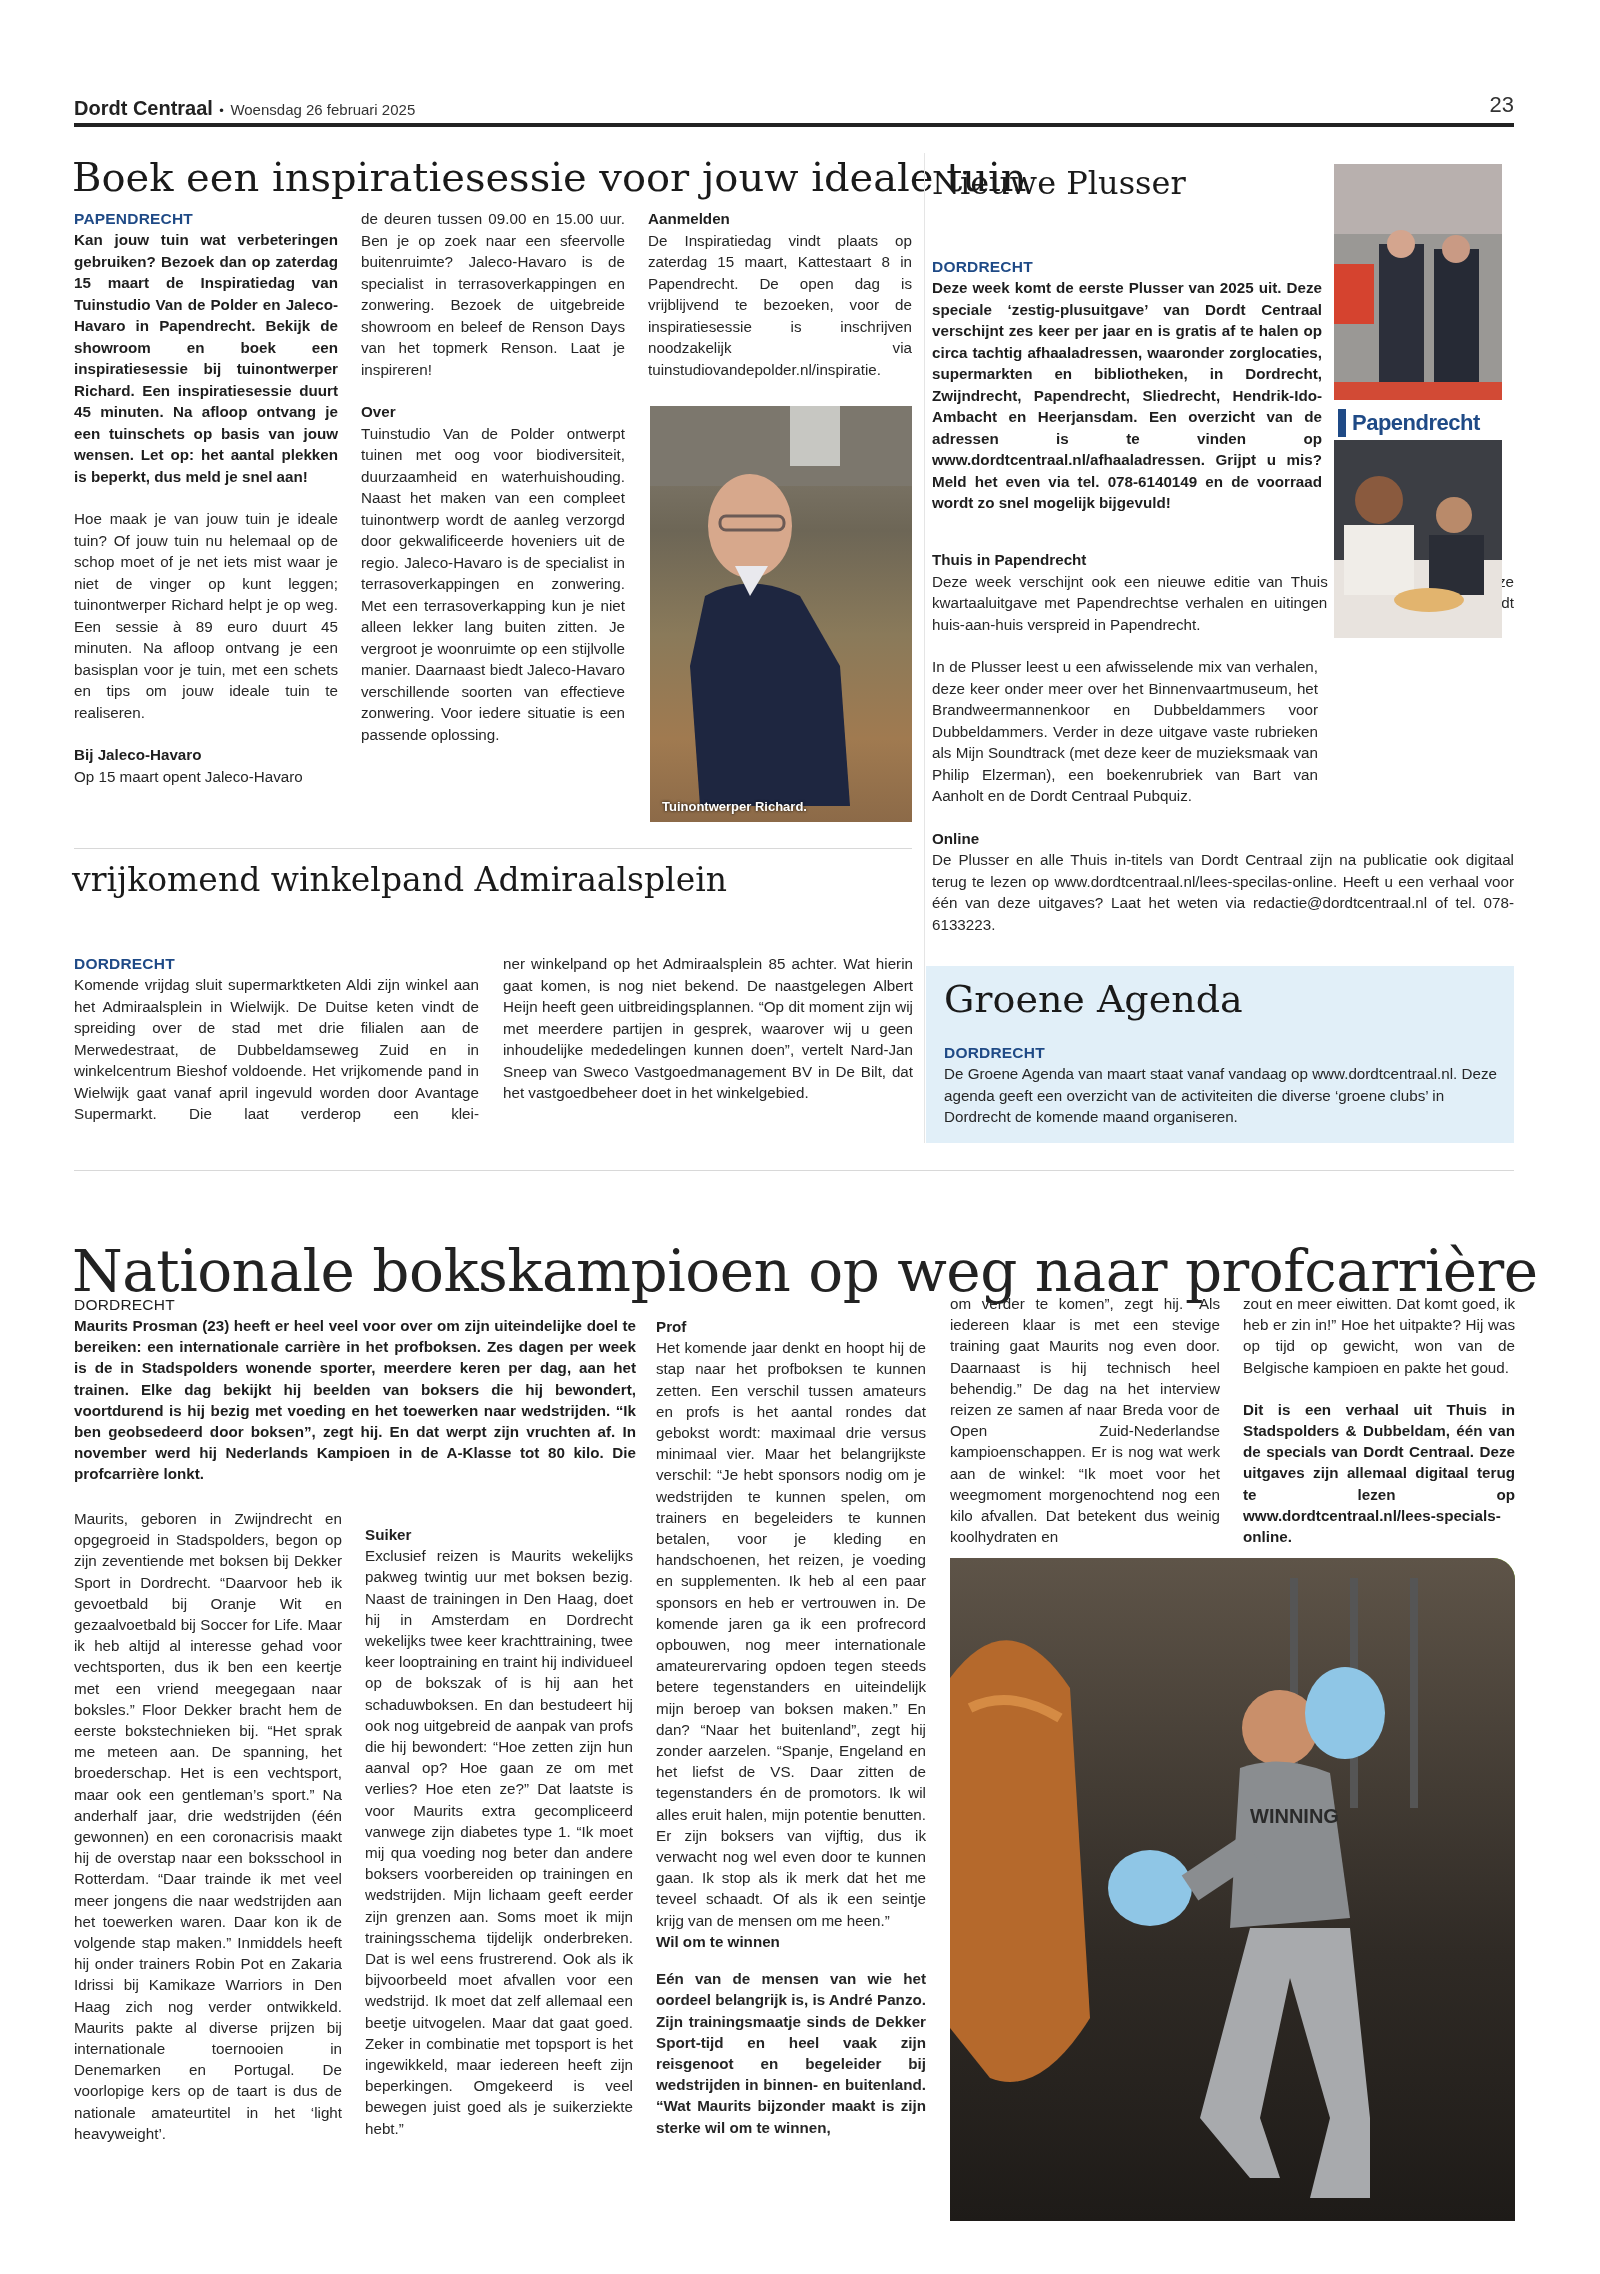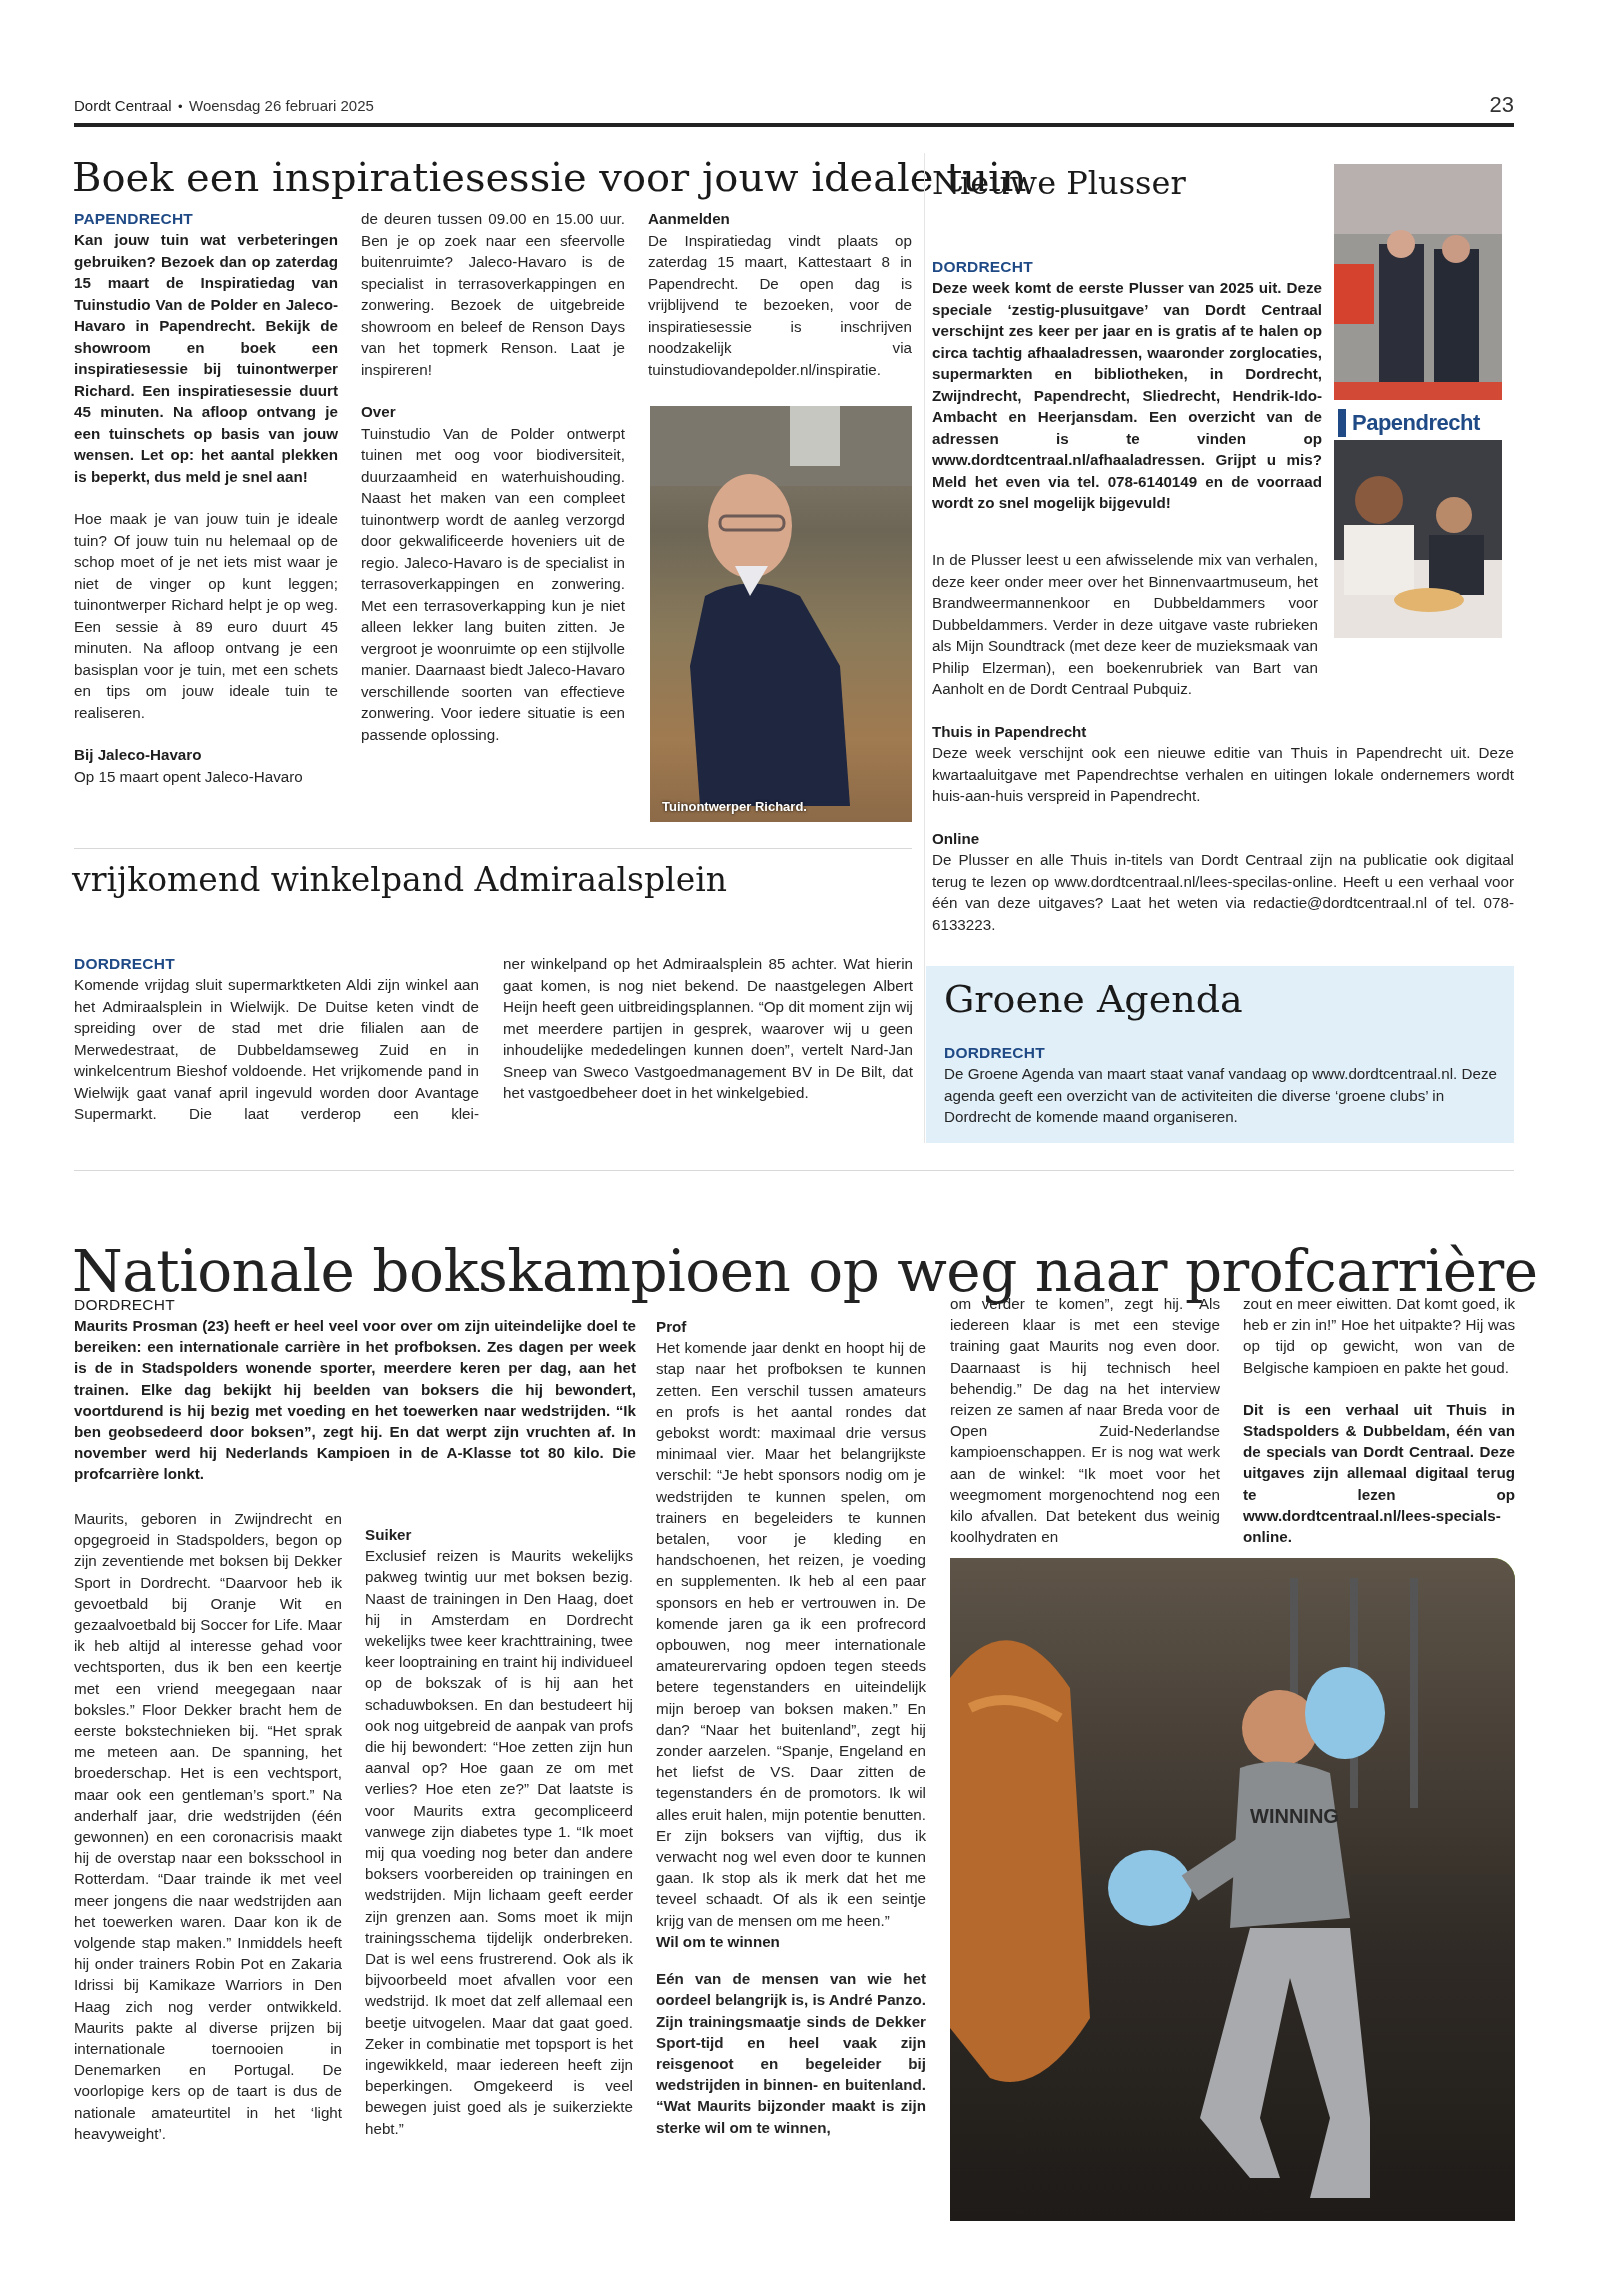--- a/index.html
+++ b/index.html
@@ -15,21 +15,21 @@
   .sub { font-weight: bold; color: #1e1e1e; }
   p + p { margin-top: 21px; }
   .rule { background: #d8d8d8; height: 2px; }
   .photo { overflow: hidden; }
   .caption { position: absolute; left: 12px; bottom: 8px; color: #fff; font-weight: bold; font-size: 13px; text-shadow: 0 0 3px #000; }
 </style>
 </head>
 <body>
 
 <div class="abs" style="left:74px; top:97px; width:1440px; height:24px;">
-  <span style="font-weight:normal; font-size:15px; color:#222;">Dordt Centraal</span>
+  <span style="font-weight:bold; font-size:20px; color:#222;">Dordt Centraal</span>
   <span style="font-size:13px; color:#222; margin:0 2px;">•</span>
   <span style="font-size:15px; color:#333;">Woensdag 26 februari 2025</span>
   <span style="position:absolute; right:0; top:-5px; font-size:22px; color:#333;">23</span>
 </div>
 <div class="abs" style="left:74px; top:123px; width:1440px; height:4px; background:#222;"></div>
 
 <h1 class="abs serif" style="left:72px; top:153px; font-size:40px; line-height:48px; white-space:nowrap;">Boek een inspiratiesessie voor jouw ideale tuin</h1>
 
 <div class="abs body-text" style="left:74px; top:208px; width:264px;">
   <div class="loc">PAPENDRECHT</div>
@@ -65,25 +65,25 @@
 <h2 class="abs serif" style="left:932px; top:164px; font-size:32px; line-height:38px;">
   <span style="display:block;">Nieuwe Plusser</span>
 </h2>
 
 <div class="abs body-text" style="left:932px; top:256px; width:390px;">
   <div class="loc">DORDRECHT</div>
   <p class="lead">Deze week komt de eerste Plusser van 2025 uit. Deze speciale ‘zestig-plusuitgave’ van Dordt Centraal verschijnt zes keer per jaar en is gratis af te halen op circa tachtig afhaaladressen, waaronder zorglocaties, supermarkten en bibliotheken, in Dordrecht, Zwijndrecht, Papendrecht, Sliedrecht, Hendrik-Ido-Ambacht en Heerjansdam. Een overzicht van de adressen is te vinden op www.dordtcentraal.nl/afhaaladressen. Grijpt u mis? Meld het even via tel. 078-6140149 en de voorraad wordt zo snel mogelijk bijgevuld!</p>
 </div>
 
 <div class="abs body-text" style="left:932px; top:549px; width:582px;">
+  <p><span class="sub" style="display:block;">Thuis in Papendrecht</span><span>Deze week verschijnt ook een nieuwe editie van Thuis in Papendrecht uit. Deze kwartaaluitgave met Papendrechtse verhalen en uitingen lokale ondernemers wordt huis-aan-huis verspreid in Papendrecht.</span></p>
   <p style="position:relative;">
     <span style="float:right; width:196px; height:118px;"></span>
     <span>In de Plusser leest u een afwisselende mix van verhalen, deze keer onder meer over het Binnenvaartmuseum, het Brandweermannenkoor en Dubbeldammers voor Dubbeldammers. Verder in deze uitgave vaste rubrieken als Mijn Soundtrack (met deze keer de muzieksmaak van Philip Elzerman), een boekenrubriek van Bart van Aanholt en de Dordt Centraal Pubquiz.</span>
   </p>
-  <p><span class="sub" style="display:block;">Thuis in Papendrecht</span><span>Deze week verschijnt ook een nieuwe editie van Thuis in Papendrecht uit. Deze kwartaaluitgave met Papendrechtse verhalen en uitingen lokale ondernemers wordt huis-aan-huis verspreid in Papendrecht.</span></p>
   <p><span class="sub" style="display:block;">Online</span><span>De Plusser en alle Thuis in-titels van Dordt Centraal zijn na publicatie ook digitaal terug te lezen op www.dordtcentraal.nl/lees-specilas-online. Heeft u een verhaal voor één van deze uitgaves? Laat het weten via redactie@dordtcentraal.nl of tel. 078-6133223.</span></p>
 </div>
 
 <div class="abs photo" style="left:1334px; top:164px; width:168px; height:236px; background:#8c8c8c;">
   <svg width="168" height="236" viewBox="0 0 168 236">
     <rect width="168" height="236" fill="#9a9895"></rect>
     <rect x="0" y="0" width="168" height="70" fill="#b8b0ae"></rect>
     <rect x="0" y="100" width="40" height="60" fill="#d5432f"></rect>
     <rect x="45" y="80" width="45" height="140" fill="#2c2f3a"></rect>
     <circle cx="67" cy="80" r="14" fill="#d4a58e"></circle>

